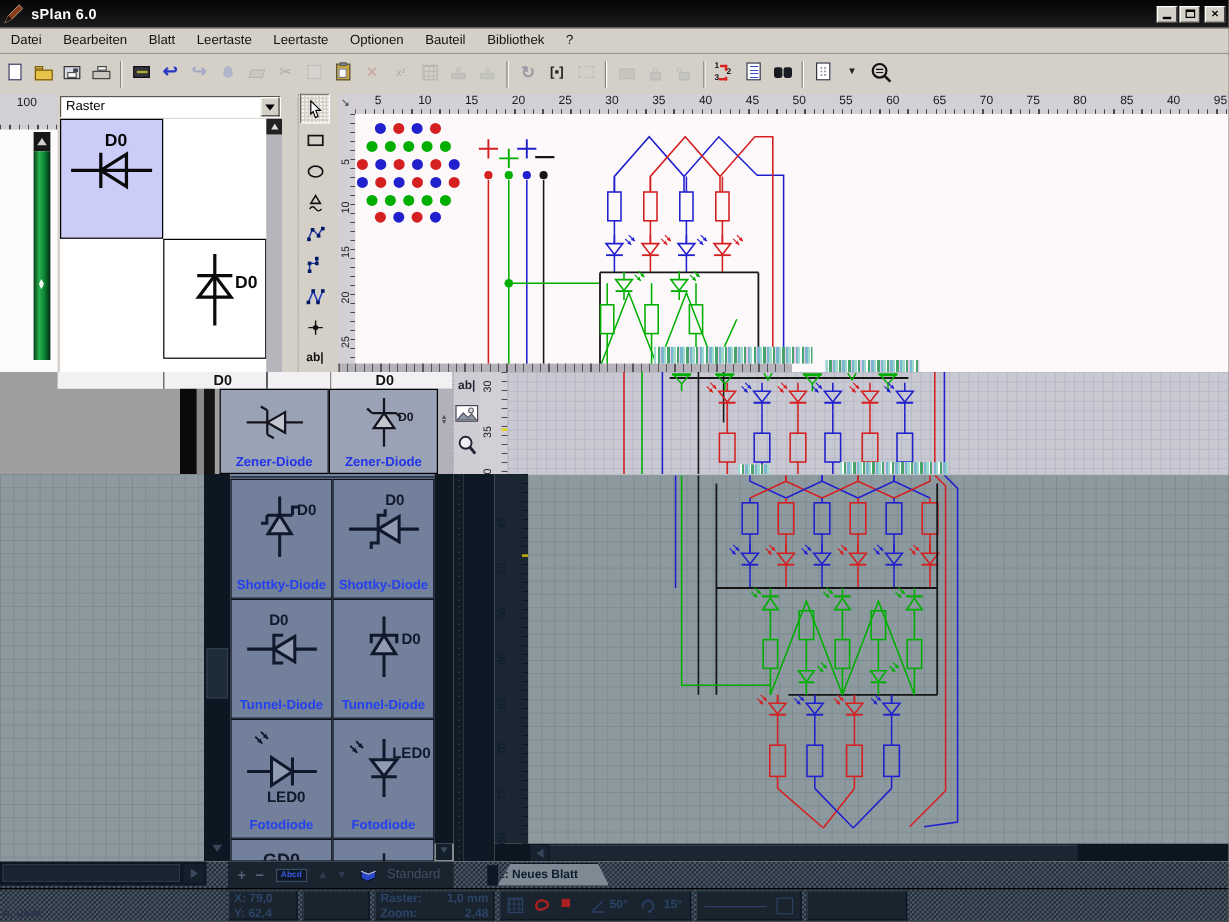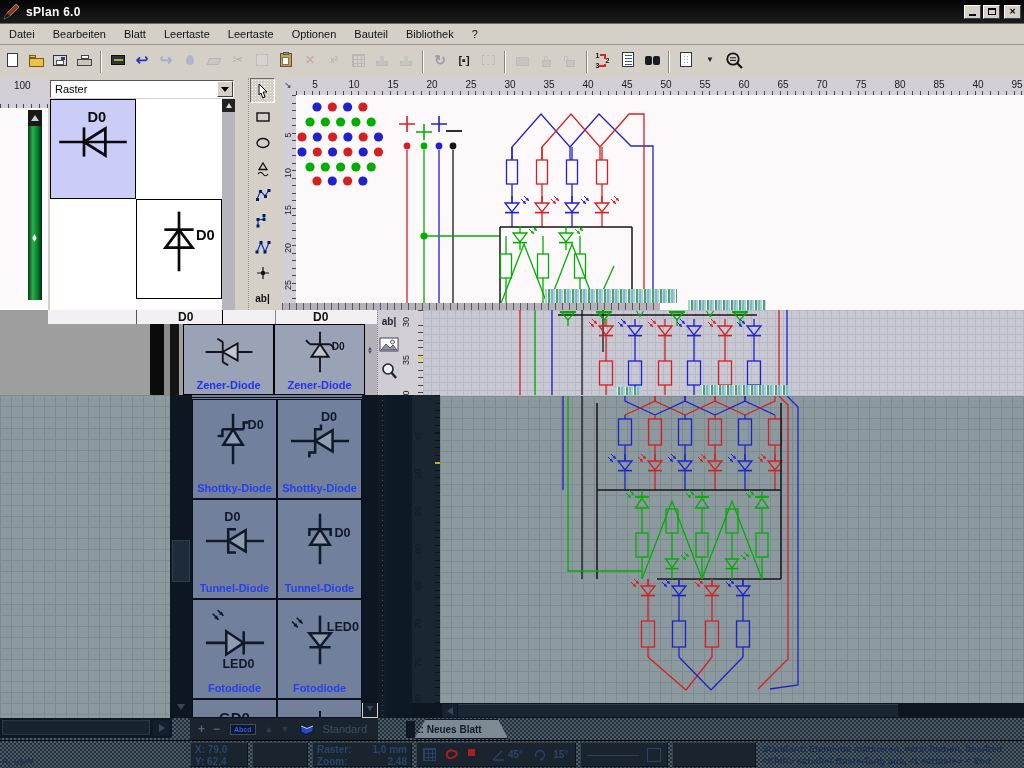--- a/index.html
+++ b/index.html
@@ -953,31 +953,27 @@
       <svg width="17" height="15" viewBox="0 0 17 15" style="margin-left:8px">
           <path d="M3,9 C2,5 6,2.5 9,3.5 C13,4.5 14,7.5 11,9.5 C8,11.5 4,12 3,9 Z" fill="none" stroke="#a82020" stroke-width="2"></path>
         </svg>
       <svg width="16" height="15" viewBox="0 0 16 15" style="margin-left:6px">
           <rect x="1" y="2" width="7" height="7" fill="#a82020"></rect>
           <path d="M8,5 H14 M4.5,9 V14" stroke="#16202c" stroke-width="1.5"></path>
         </svg>
       <svg width="15" height="14" viewBox="0 0 15 14" style="margin-left:8px">
           <path d="M2,12 H13 M2,12 L11,3" stroke="#2b4066" stroke-width="1.3" fill="none"></path>
         </svg>
-      <span style="margin-left:2px">45°</span>
+      <span style="margin-left:2px">50°</span>
       <svg width="14" height="14" viewBox="0 0 14 14" style="margin-left:10px">
           <path d="M3,9 A4.5,4.5 0 1 1 7,11.5" stroke="#2b4066" stroke-width="1.4" fill="none"></path>
           <path d="M7,11.5 l3,-1 l-1,3 z" fill="#2b4066"></path>
         </svg>
       <span style="margin-left:6px">15°</span>
     </div>
     <div class="scell" style="left:580px;width:88px">
       <div style="position:absolute;left:6px;top:12px;width:52px;height:1px;background:#2b4066"></div>
       <div style="position:absolute;right:6px;top:5px;width:14px;height:14px;border:1px solid #2b4066"></div>
     </div>
     <div class="scell" style="left:672px;width:84px"></div>
-    <div id="hint">
-      <div>Standard: Elemente markieren, verschieben, bearbeit</div>
-      <div>&lt;Shift&gt; schaltet Rasterfang aus, &lt;Leertaste&gt; = Zoo</div>
-    </div>
   </div>
 
 </div>
 
 </body></html>

